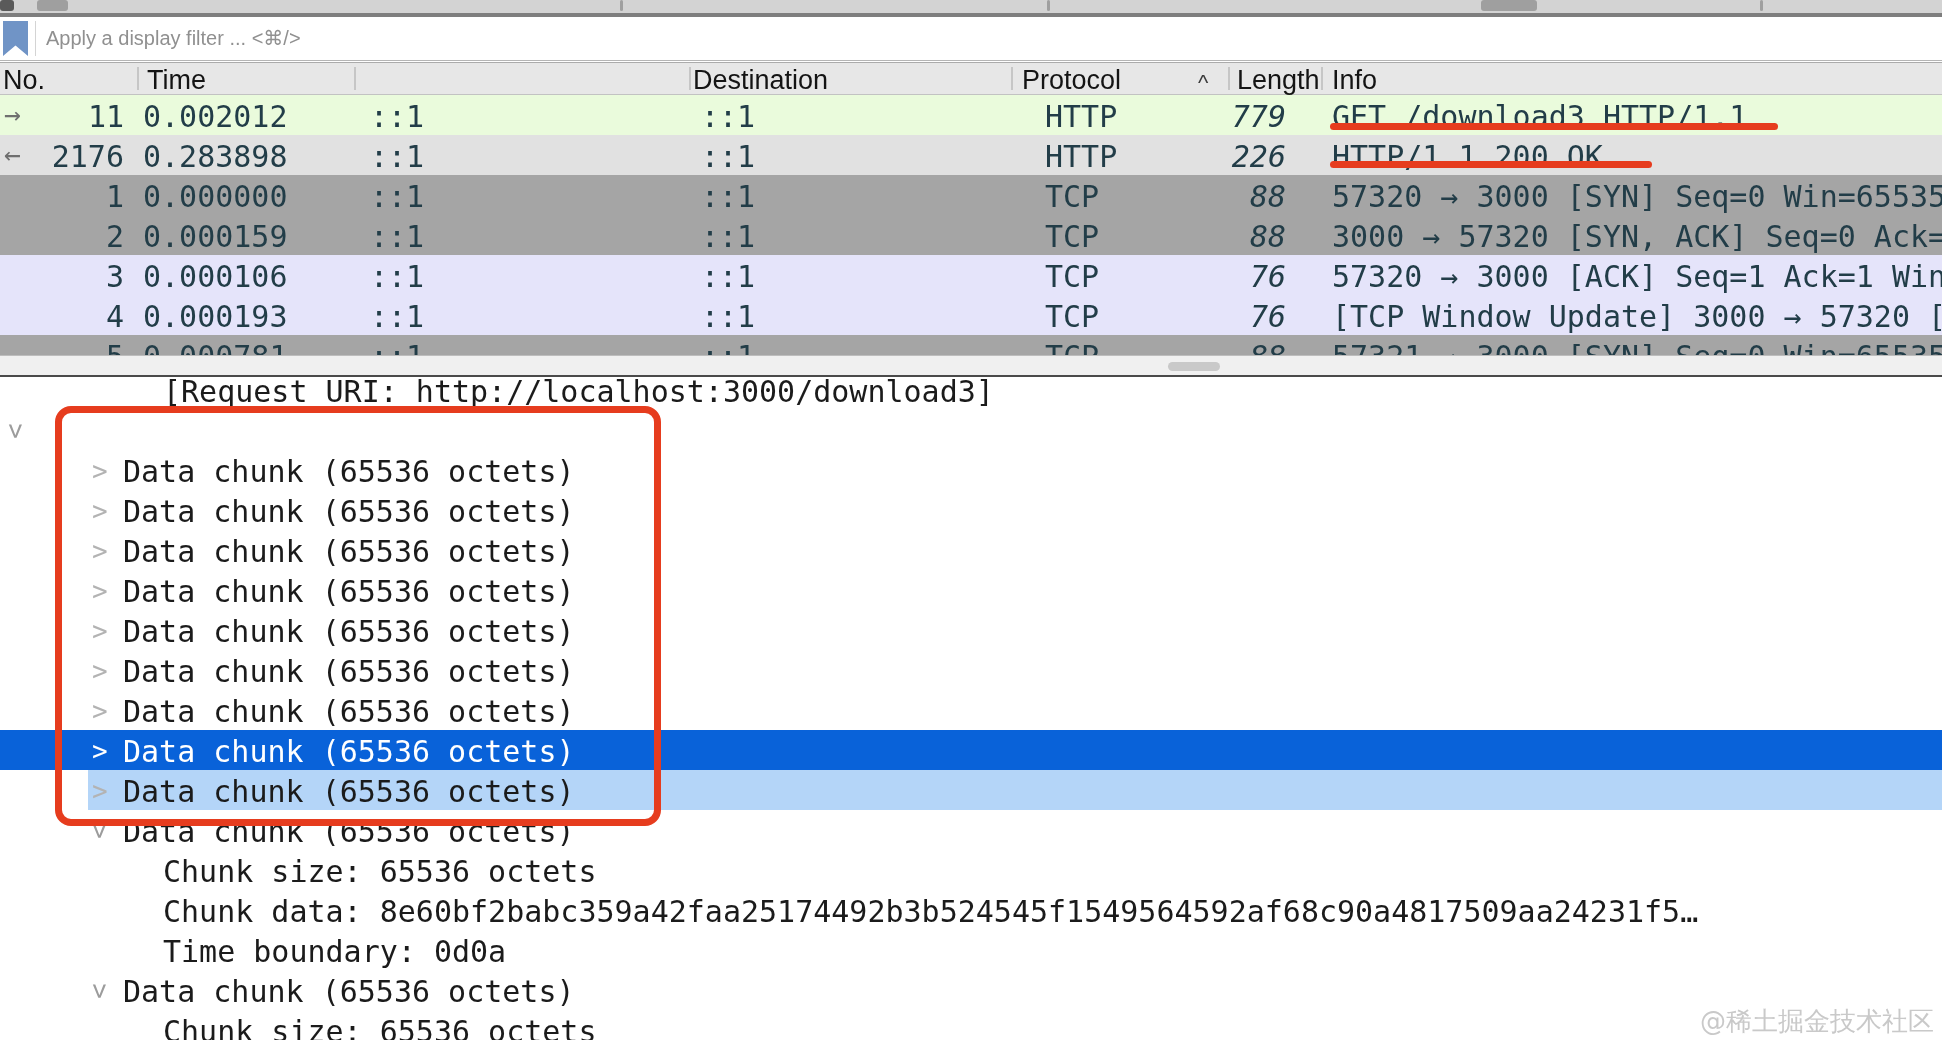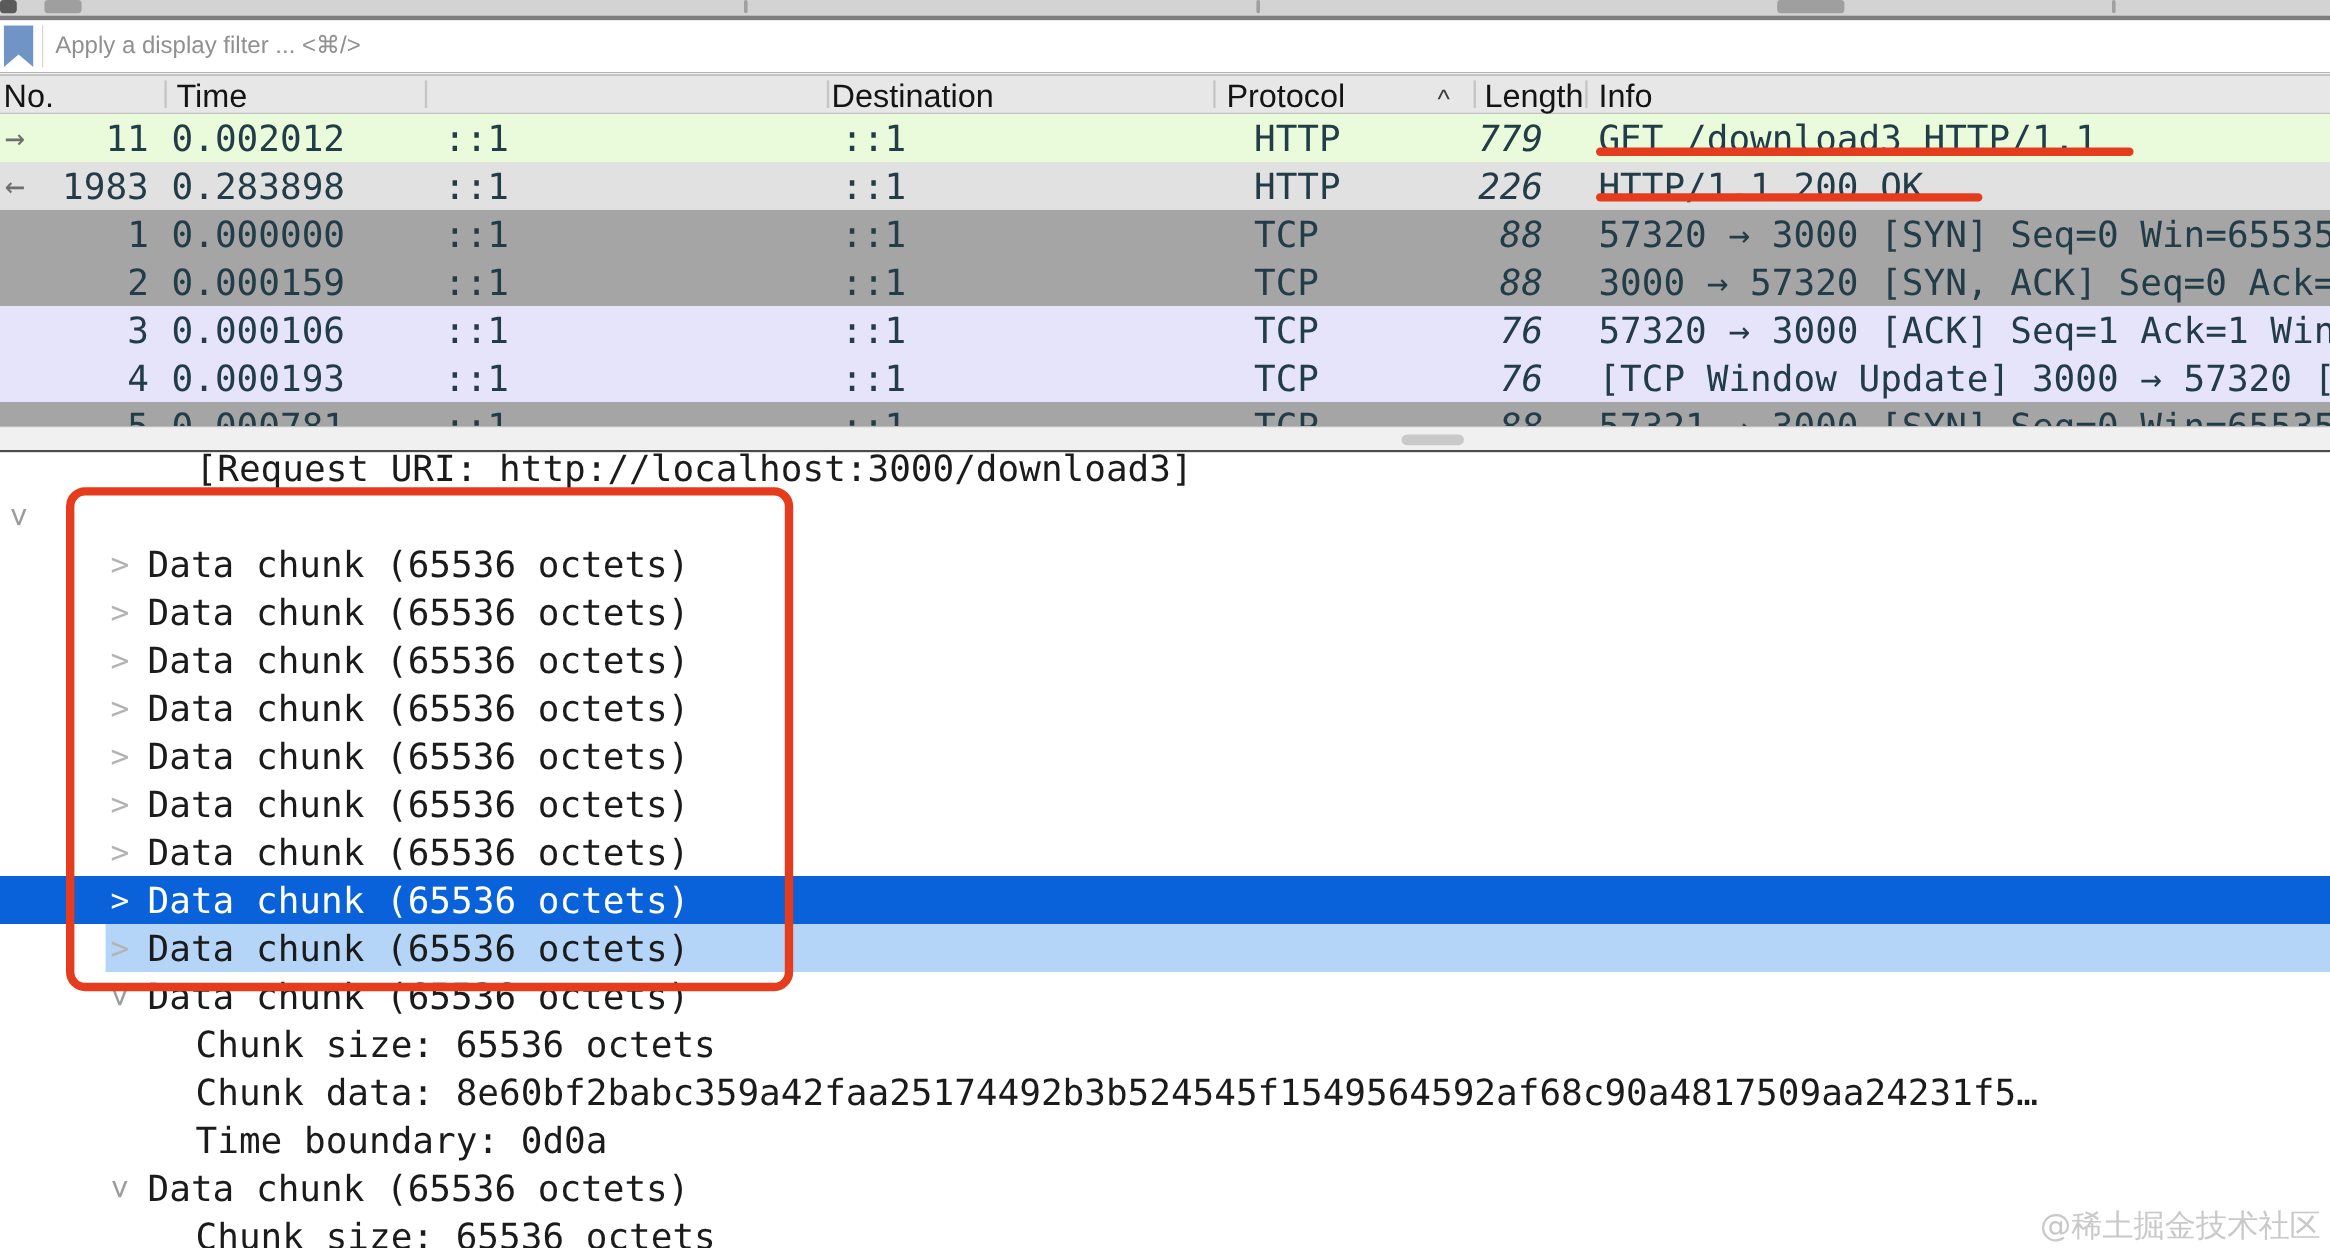--- a/index.html
+++ b/index.html
@@ -111,21 +111,21 @@
     <span class="pcell c-no">11</span>
     <span class="pcell c-time">0.002012</span>
     <span class="pcell c-src">::1</span>
     <span class="pcell c-dst">::1</span>
     <span class="pcell c-proto">HTTP</span>
     <span class="pcell c-len">779</span>
     <span class="pcell c-info">GET /download3 HTTP/1.1</span>
   </div>
       <div class="prow" style="top: 40px; background: rgb(225, 225, 225); color: rgb(34, 61, 72);">
     <span class="pcell c-gutter">←</span>
-    <span class="pcell c-no">1983</span>
+    <span class="pcell c-no">2176</span>
     <span class="pcell c-time">0.283898</span>
     <span class="pcell c-src">::1</span>
     <span class="pcell c-dst">::1</span>
     <span class="pcell c-proto">HTTP</span>
     <span class="pcell c-len">226</span>
     <span class="pcell c-info">HTTP/1.1 200 OK</span>
   </div>
       <div class="prow" style="top: 80px; background: rgb(165, 165, 165); color: rgb(34, 61, 72);">
     <span class="pcell c-gutter"></span>
     <span class="pcell c-no">1</span>

